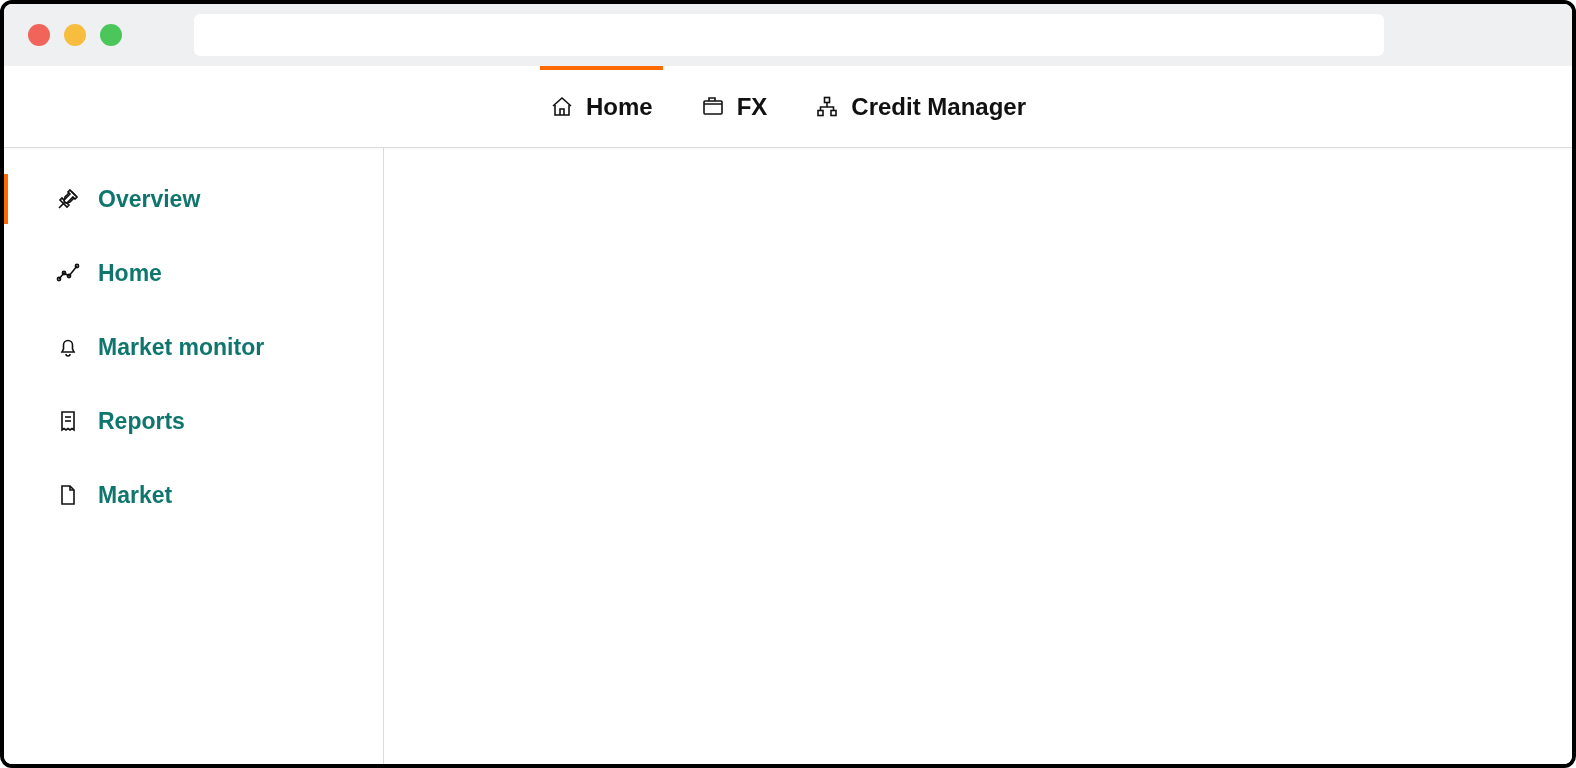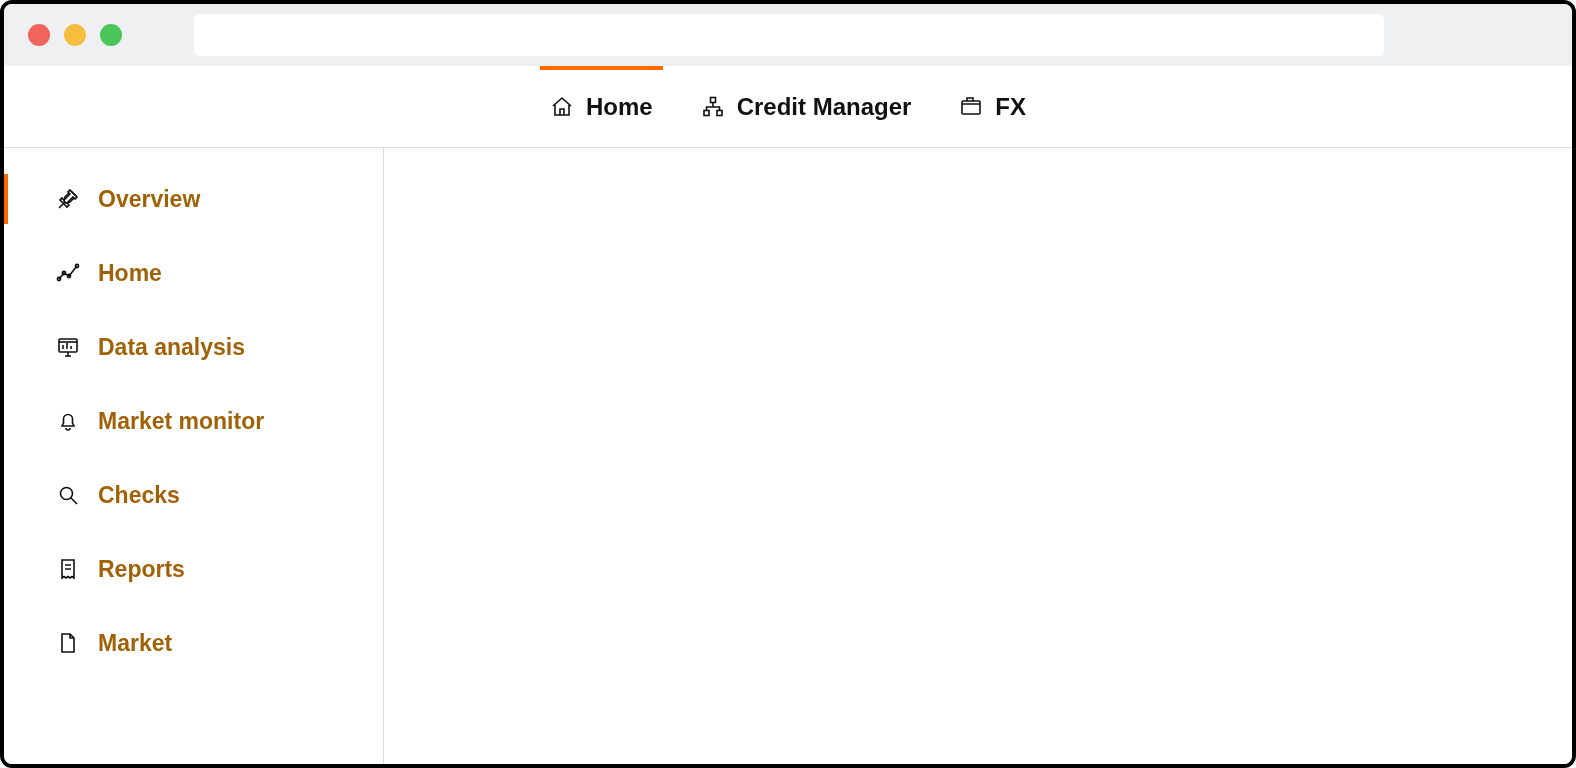--- a/index.html
+++ b/index.html
@@ -114,21 +114,21 @@
     overflow-y: auto;
   }
   .sidebar-item {
     display: flex;
     align-items: center;
     gap: 18px;
     height: 74px;
     padding: 0 40px 0 52px;
     font-size: 23px;
     font-weight: 600;
-    color: #a16207;
+    color: #0f766e;
     cursor: pointer;
     position: relative;
   }
   .sidebar-item.active::before {
     content: '';
     position: absolute;
     left: 0;
     top: 12px;
     bottom: 12px;
     width: 4px;
@@ -167,45 +167,45 @@
       <span class="icon">
         <svg viewBox="0 0 24 24">
             <path d="M3 11 L12 3 L21 11"></path>
             <path d="M5 10 V20 H19 V10"></path>
             <path d="M10 20 V14 H14 V20"></path>
           </svg>
       </span>
       <span class="label">Home</span>
     </div>
 
+
+    <div class="nav-tab">
+      <span class="icon">
+        <svg viewBox="0 0 24 24">
+            <rect x="3" y="6" width="18" height="13" rx="1"></rect>
+            <path d="M3 9 H21"></path>
+            <path d="M8 6 V3 H14 V6"></path>
+          </svg>
+      </span>
+      <span class="label">FX</span>
+    </div>
 
     <div class="nav-tab">
       <span class="icon">
         <svg viewBox="0 0 24 24">
             <rect x="9.5" y="2.5" width="5" height="5"></rect>
             <rect x="3" y="15.5" width="5" height="5"></rect>
             <rect x="16" y="15.5" width="5" height="5"></rect>
             <path d="M12 7.5 V12"></path>
             <path d="M5.5 15.5 V12 H18.5 V15.5"></path>
           </svg>
       </span>
       <span class="label">Credit Manager</span>
     </div>
 
-    <div class="nav-tab">
-      <span class="icon">
-        <svg viewBox="0 0 24 24">
-            <rect x="3" y="6" width="18" height="13" rx="1"></rect>
-            <path d="M3 9 H21"></path>
-            <path d="M8 6 V3 H14 V6"></path>
-          </svg>
-      </span>
-      <span class="label">FX</span>
-    </div>
-
   </div>
 
   <div class="body-region">
     <div class="sidebar">
 
       <div class="sidebar-item active">
         <span class="icon">
           <svg viewBox="0 0 24 24">
               <path d="M14 3 L21 10 L19 12 L17 10 L11 16 L13 18 L11 20 L4 13 L6 11 L8 13 L14 7 L12 5 Z" transform="rotate(0 12 12)"></path>
               <path d="M9 15 L3 21"></path>
@@ -222,54 +222,31 @@
               <path d="M3 18 L8 12 L13 15 L21 5"></path>
               <circle cx="3" cy="18" r="1.6"></circle>
               <circle cx="8" cy="12" r="1.6"></circle>
               <circle cx="13" cy="15" r="1.6"></circle>
               <circle cx="21" cy="5" r="1.6"></circle>
             </svg>
         </span>
         <span>Home</span>
       </div>
 
-      <div class="sidebar-item">
-        <span class="icon">
-          <svg viewBox="0 0 24 24">
-              <rect x="3" y="4" width="18" height="13" rx="1"></rect>
-              <path d="M3 7 H21"></path>
-              <path d="M7 14 V10"></path>
-              <path d="M11 14 V8"></path>
-              <path d="M15 14 V11"></path>
-              <path d="M12 17 V21"></path>
-              <path d="M9 21 H15"></path>
-            </svg>
-        </span>
-        <span>Data analysis</span>
-      </div>
 
       <div class="sidebar-item">
         <span class="icon">
           <svg viewBox="0 0 24 24">
               <path d="M6 17 H18 L16.5 14 V10 A4.5 4.5 0 0 0 7.5 10 V14 Z"></path>
               <path d="M10 19 A2 2 0 0 0 14 19"></path>
             </svg>
         </span>
         <span>Market monitor</span>
       </div>
 
-      <div class="sidebar-item">
-        <span class="icon">
-          <svg viewBox="0 0 24 24">
-              <circle cx="10.5" cy="10.5" r="6"></circle>
-              <line x1="15" y1="15" x2="21" y2="21"></line>
-            </svg>
-        </span>
-        <span>Checks</span>
-      </div>
 
 
       <div class="sidebar-item">
         <span class="icon">
           <svg viewBox="0 0 24 24">
               <path d="M6 3 H18 V21 L16 19.5 L14 21 L12 19.5 L10 21 L8 19.5 L6 21 Z"></path>
               <line x1="9" y1="8" x2="15" y2="8"></line>
               <line x1="9" y1="12" x2="15" y2="12"></line>
             </svg>
         </span>

